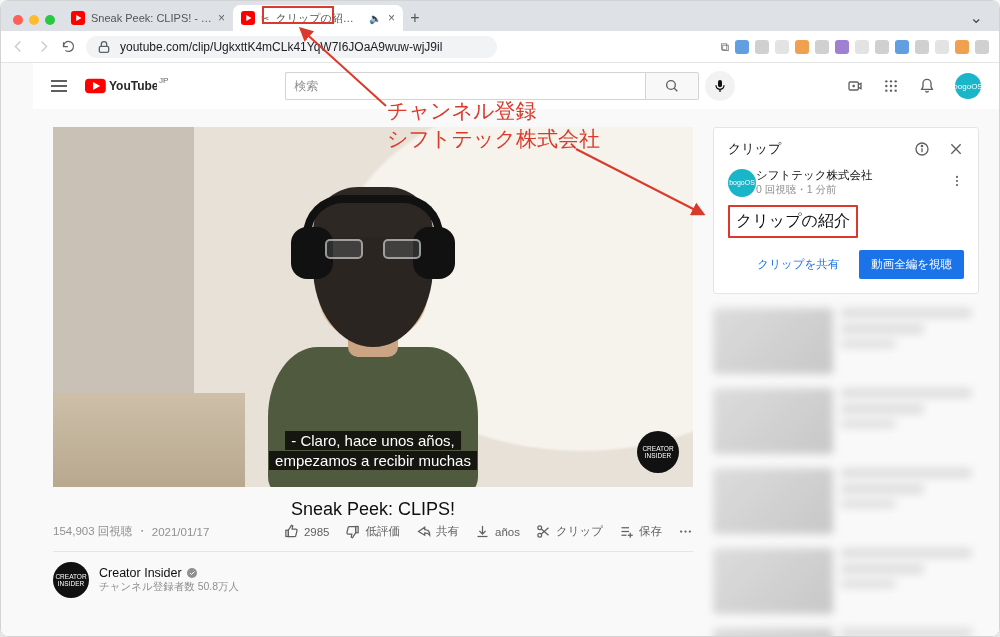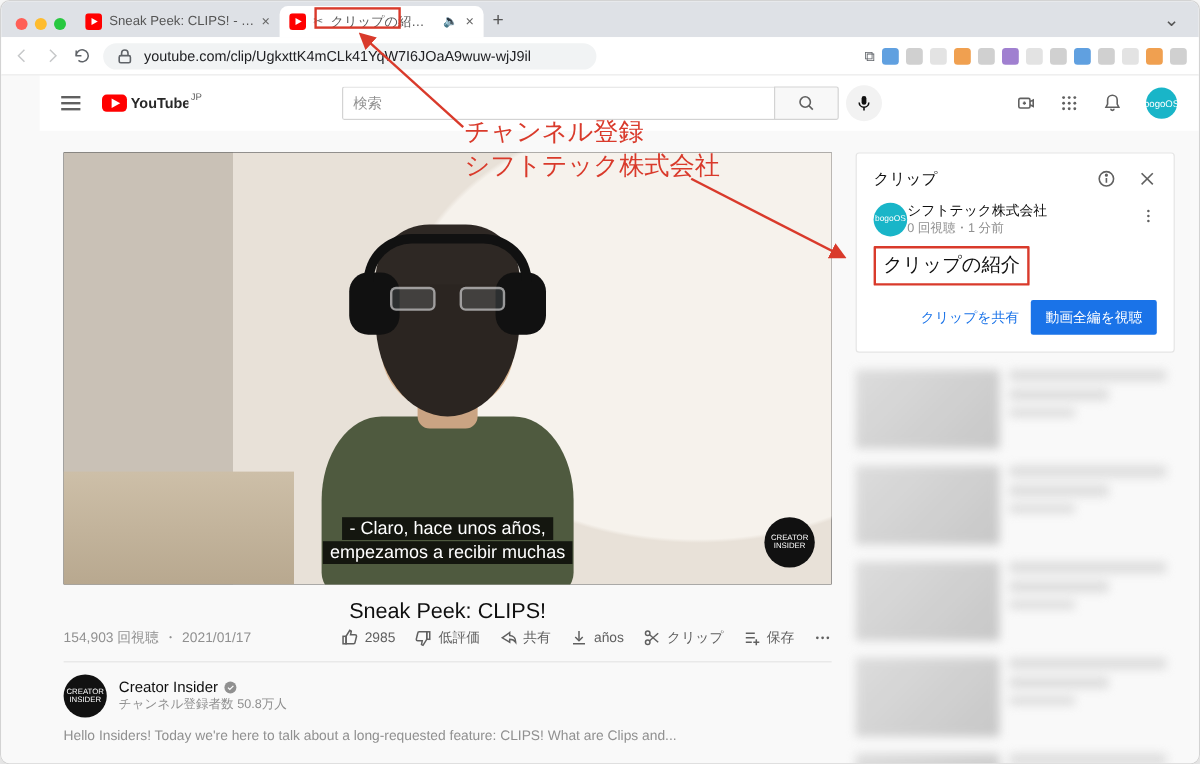--- a/index.html
+++ b/index.html
@@ -104,21 +104,21 @@
   .clip-panel{border:1px solid var(--grey-200);background:#fff;border-radius:3px;padding:12px 14px 14px;position:relative;}
   .clip-head{display:flex;align-items:center;gap:10px;}
   .clip-head h3{margin:0;font-size:13px;font-weight:500;color:var(--grey-900);flex:1;}
   .ic-btn{color:var(--grey-600);display:flex;}
   .clip-owner{display:flex;align-items:center;gap:0;margin-top:10px;}
   .clip-owner .av{width:28px;height:28px;border-radius:50%;background:#19b5c8;color:#fff;display:flex;align-items:center;justify-content:center;font-size:7px;}
   .clip-owner .nm{font-size:11.5px;color:var(--grey-900);}
   .clip-owner .mt{font-size:10.5px;color:var(--grey-500);}
   .clip-owner .dots{margin-left:auto;color:var(--grey-600);}
   .clip-title-box{margin-top:8px;border:2px solid var(--annot);padding:4px 6px;font-size:16px;color:var(--grey-900);display:inline-block;border-radius:1px;}
-  .clip-actions{display:flex;justify-content:flex-end;margin-top:12px;}
+  .clip-actions{display:flex;justify-content:flex-end;gap:10px;margin-top:12px;}
   .btn-text{color:var(--blue);font-size:11.5px;padding:7px 10px;}
   .btn-fill{background:var(--blue);color:#fff;font-size:11.5px;padding:7px 12px;border-radius:2px;}
   .suggest{display:flex;gap:8px;filter:blur(4px);opacity:.85;}
   .suggest .thumb{width:120px;height:66px;background:linear-gradient(135deg,#d8d8d8,#bfbfbf);border-radius:2px;}
   .suggest .lines{flex:1;}
   .suggest .lines div{height:10px;background:#d9d9d9;border-radius:2px;margin-bottom:6px;}
   .suggest .lines div:nth-child(1){width:95%;}
   .suggest .lines div:nth-child(2){width:60%;}
   .suggest .lines div:nth-child(3){width:40%;height:8px;}
 
@@ -366,21 +366,20 @@
             <div class="owner-name">
               <span>Creator Insider</span>
               <svg width="12" height="12" viewBox="0 0 24 24" fill="#909090">
                   <circle cx="12" cy="12" r="10"></circle>
                   <polyline points="8 12 11 15 17 9" fill="none" stroke="#fff" stroke-width="2"></polyline>
                 </svg>
             </div>
             <div class="owner-sub">チャンネル登録者数 50.8万人</div>
           </div>
         </div>
-        <div class="desc">Hello Insiders! Today we're here to talk about a long-requested feature: CLIPS! What are Clips and...</div>
       </div>
 
       <div class="side-col">
         <div class="clip-panel">
           <div class="clip-head">
             <h3>クリップ</h3>
             <span class="ic-btn">
                 <svg class="i" viewBox="0 0 24 24" fill="none" stroke="currentColor" stroke-width="2">
                   <circle cx="12" cy="12" r="9"></circle>
                   <line x1="12" y1="11" x2="12" y2="17"></line>

